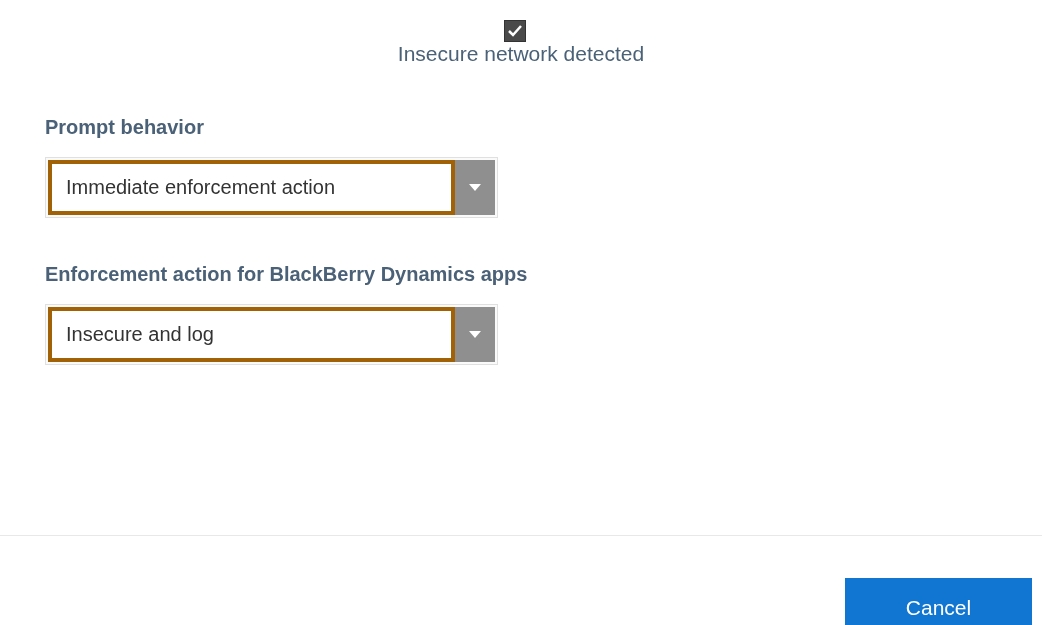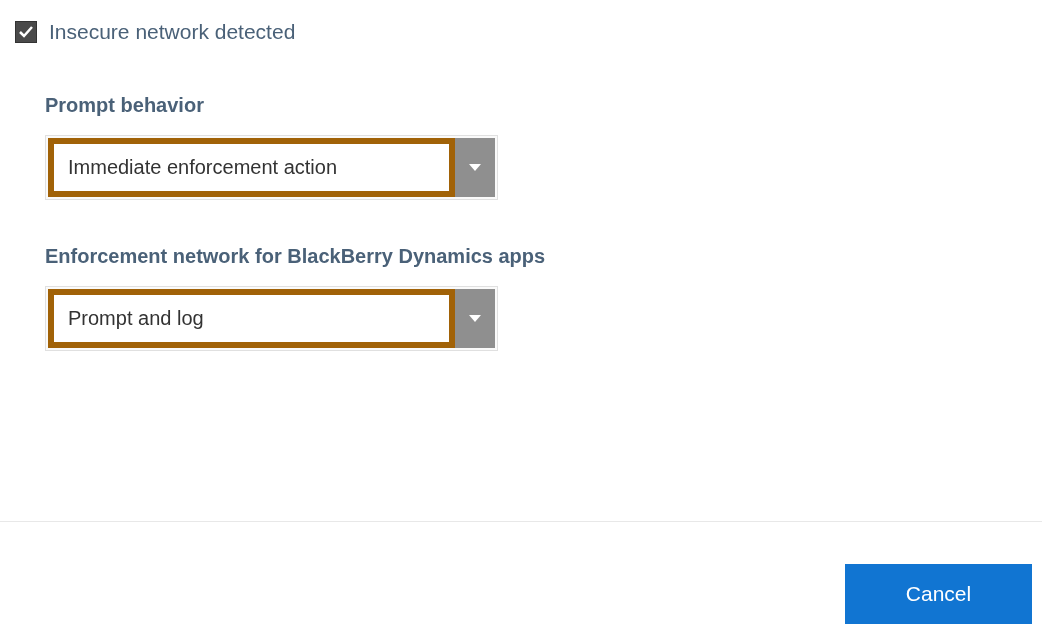--- a/index.html
+++ b/index.html
@@ -14,20 +14,21 @@
       height: 625px;
       position: relative;
     }
     .content {
       padding: 20px 15px;
     }
     .checkbox-row {
       display: flex;
       align-items: center;
       margin-bottom: 50px;
+      flex-direction: column;
     }
     .checkbox {
       width: 22px;
       height: 22px;
       background: #4a4a4a;
       border: 1px solid #333;
       display: flex;
       align-items: center;
       justify-content: center;
       margin-right: 12px;
@@ -54,21 +55,21 @@
     .select-wrapper {
       display: flex;
       border: 1px solid #e0e0e0;
       width: 453px;
       background: #fafafa;
       padding: 2px;
     }
     .select-value {
       flex: 1;
       background: #ffffff;
-      border: 6px solid #a16207;
+      border: 4px solid #a16207;
       padding: 12px 14px;
       font-size: 20px;
       color: #333;
     }
     .select-arrow {
       width: 40px;
       background: #8f8f8f;
       display: flex;
       align-items: center;
       justify-content: center;
@@ -125,23 +126,23 @@
       <div class="select-value">Immediate enforcement action</div>
       <div class="select-arrow">
         <svg viewBox="0 0 14 10">
           <path d="M1 1 L7 8 L13 1 Z" fill="#ffffff"></path>
         </svg>
       </div>
     </div>
   </div>
 
   <div class="field-group">
-    <div class="field-label">Enforcement network for BlackBerry Dynamics apps</div>
+    <div class="field-label">Enforcement action for BlackBerry Dynamics apps</div>
     <div class="select-wrapper">
-      <div class="select-value">Prompt and log</div>
+      <div class="select-value">Insecure and log</div>
       <div class="select-arrow">
         <svg viewBox="0 0 14 10">
           <path d="M1 1 L7 8 L13 1 Z" fill="#ffffff"></path>
         </svg>
       </div>
     </div>
   </div>
 
 </div>
 

